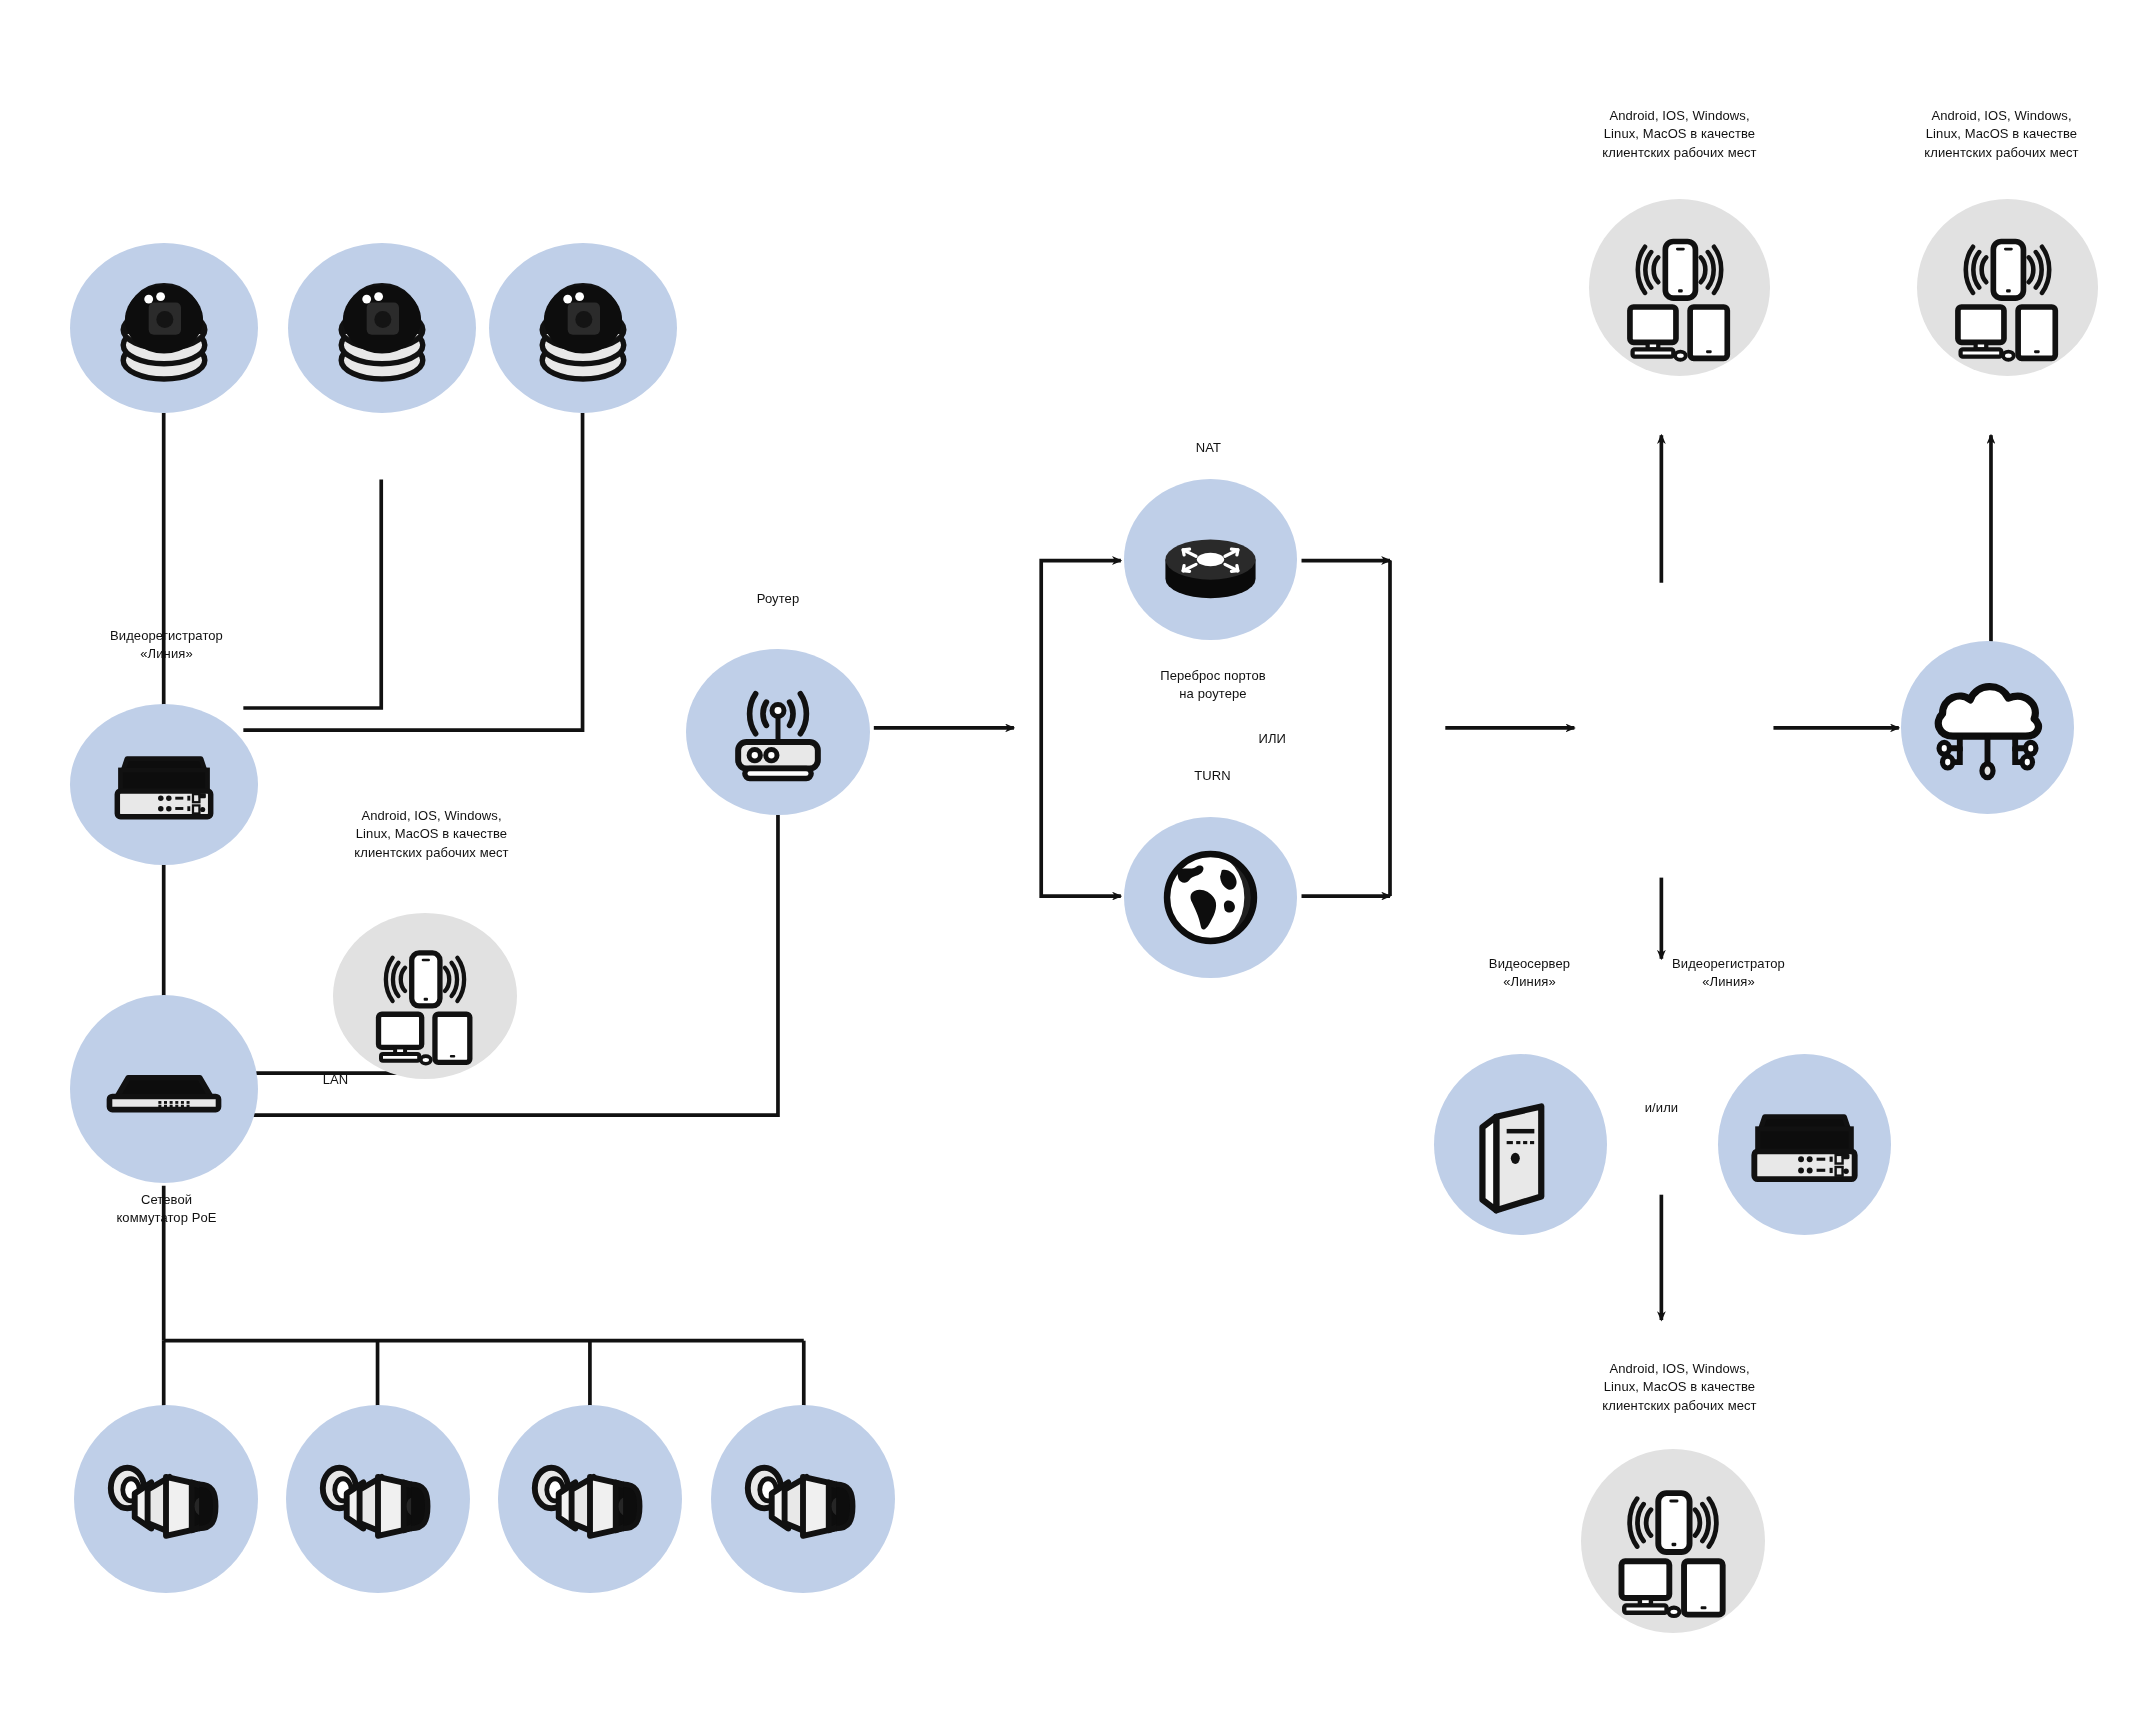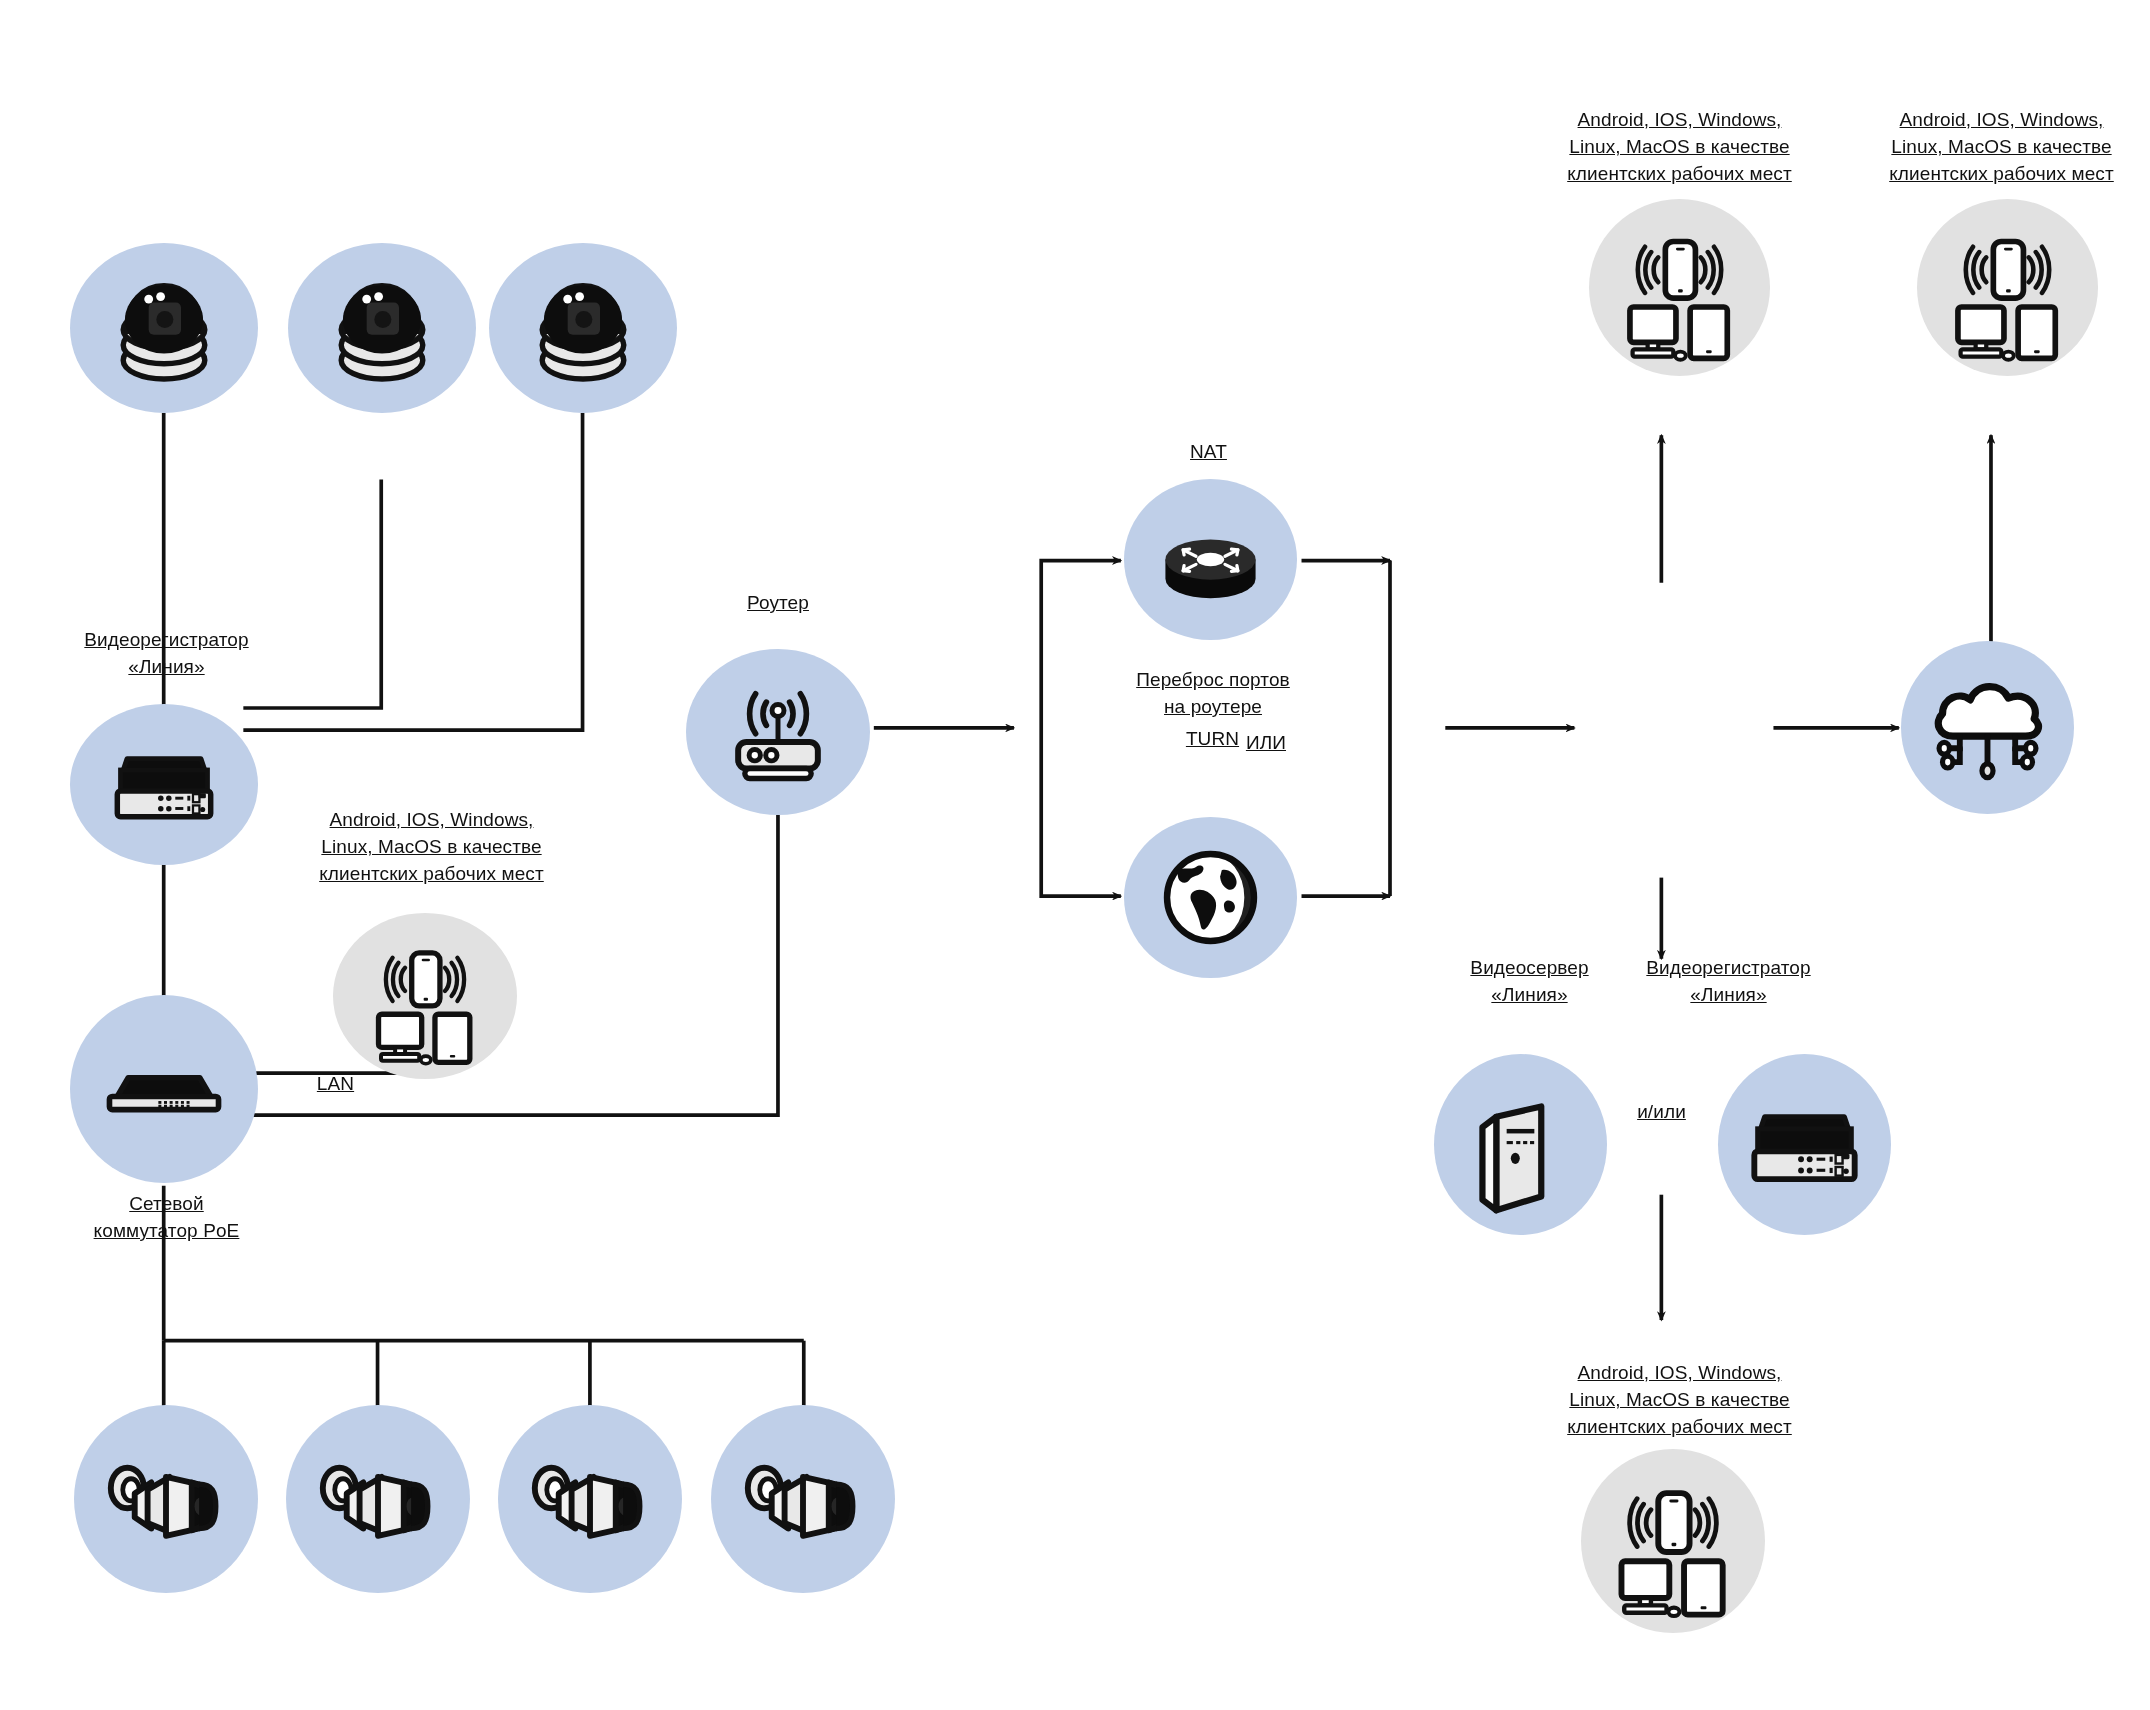--- a/index.html
+++ b/index.html
@@ -20,26 +20,25 @@
   #svg-layer {
     position: absolute;
     left: 0;
     top: 0;
     width: 2151px;
     height: 1711px;
   }
   .label {
     position: absolute;
     color: #111111;
-    font-size: 19px;
+    font-size: 13px;
     line-height: 1.42;
     text-align: center;
     white-space: pre-line;
     letter-spacing: 0.1px;
-    text-decoration: underline;
   }
   .node {
     position: absolute;
   }
   .node-bg {
     position: absolute;
     left: 0;
     top: 0;
     width: 100%;
     height: 100%;
@@ -370,21 +369,21 @@
           <path d="M59,53 L67,57"></path>
             <path d="M67,57 l-4,0.4 M67,57 l-0.6,-3.2"></path>
         </g>
       </svg>
     </div>
   </div>
 
   <div class="label" style="left:1106px; top:667px; width:214px;">Переброс портов
 на роутере</div>
   <div class="label" style="left:1139px; top:730px; width:147px;text-align:right;">ИЛИ</div>
-  <div class="label" style="left:1139px; top:726px; width:147px;">TURN</div>
+  <div class="label" style="left:1139px; top:767px; width:147px;">TURN</div>
 
   <div class="node" style="left:1124px; top:817px; width:173px; height:161px;">
     <div class="node-bg bg-blue"></div>
     <div class="node-icon">
       <svg viewBox="0 0 100 100">
         <circle cx="50" cy="50" r="27" fill="#fff" stroke="#0d0d0d" stroke-width="4"></circle>
         <path d="M50,23 A27,27 0 0 1 50,77 A21,27 0 0 0 50,23 Z" fill="#0d0d0d" opacity="0.92"></path>
         <path d="M29,33 C33,31 38,33 41,31 C44,29 47,31 45,34 C43,37 39,36 37,39 C35,42 31,41 30,38 Z" fill="#0d0d0d"></path>
         <path d="M40,46 C44,44 49,46 52,50 C55,54 53,60 50,65 C48,69 45,72 44,68 C43,62 40,56 38,52 C37,49 38,47 40,46 Z" fill="#0d0d0d"></path>
         <path d="M57,33 C61,32 65,35 66,39 C67,43 64,46 61,45 C58,44 56,40 56,37 Z" fill="#0d0d0d"></path>

